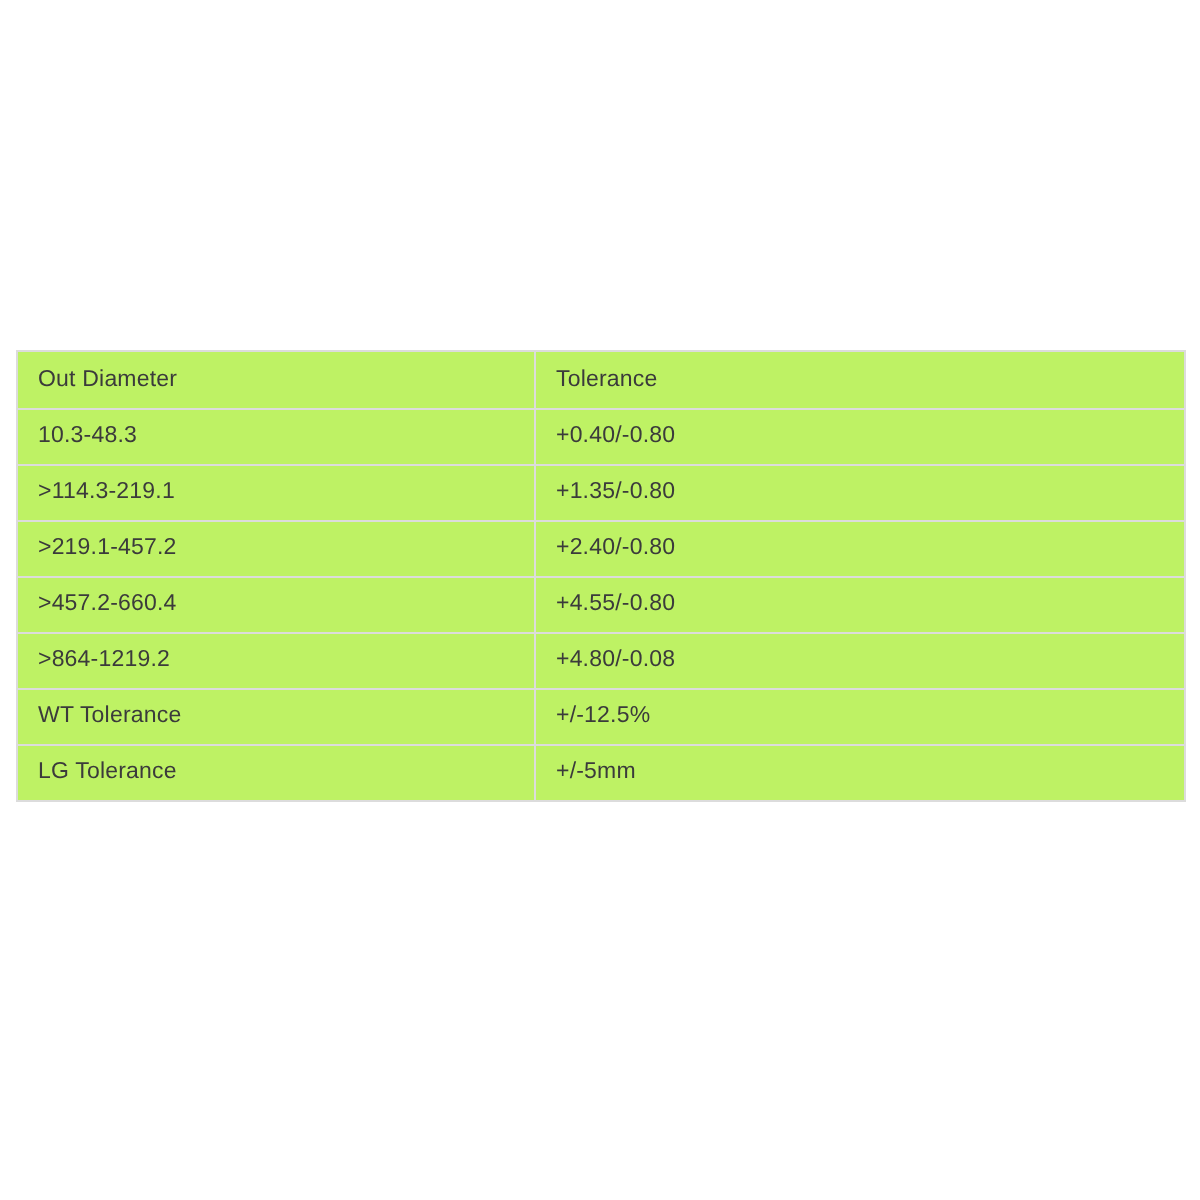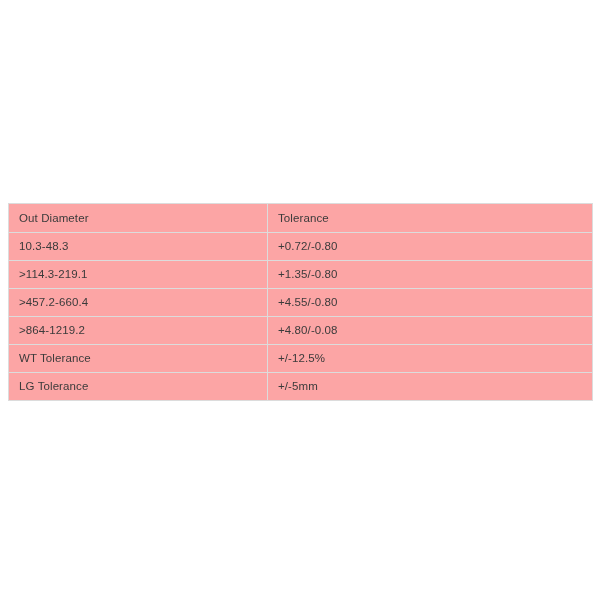--- a/index.html
+++ b/index.html
@@ -26,22 +26,21 @@
     position: absolute;
     left: 8px;
     top: 175px;
     width: 584px;
   }
 
   table.spec-table {
     width: 584px;
     border-collapse: collapse;
     table-layout: fixed;
-    background: #fca5a5;
-    margin-top: 28px;
+    background: #bef264;
   }
 
   table.spec-table col.col-diameter { width: 259px; }
   table.spec-table col.col-tolerance { width: 325px; }
 
   table.spec-table th,
   table.spec-table td {
     border: 1px solid #dcdcdc;
     padding: 0 0 0 10px;
     height: 27px;
@@ -76,25 +75,29 @@
       </colgroup>
       <thead>
         <tr>
           <th>Out Diameter</th>
           <th>Tolerance</th>
         </tr>
       </thead>
       <tbody>
         <tr>
           <td>10.3-48.3</td>
-          <td>+0.72/-0.80</td>
+          <td>+0.40/-0.80</td>
         </tr>
         <tr>
           <td>&gt;114.3-219.1</td>
           <td>+1.35/-0.80</td>
+        </tr>
+        <tr>
+          <td>&gt;219.1-457.2</td>
+          <td>+2.40/-0.80</td>
         </tr>
         <tr>
           <td>&gt;457.2-660.4</td>
           <td>+4.55/-0.80</td>
         </tr>
         <tr>
           <td>&gt;864-1219.2</td>
           <td>+4.80/-0.08</td>
         </tr>
         <tr>

